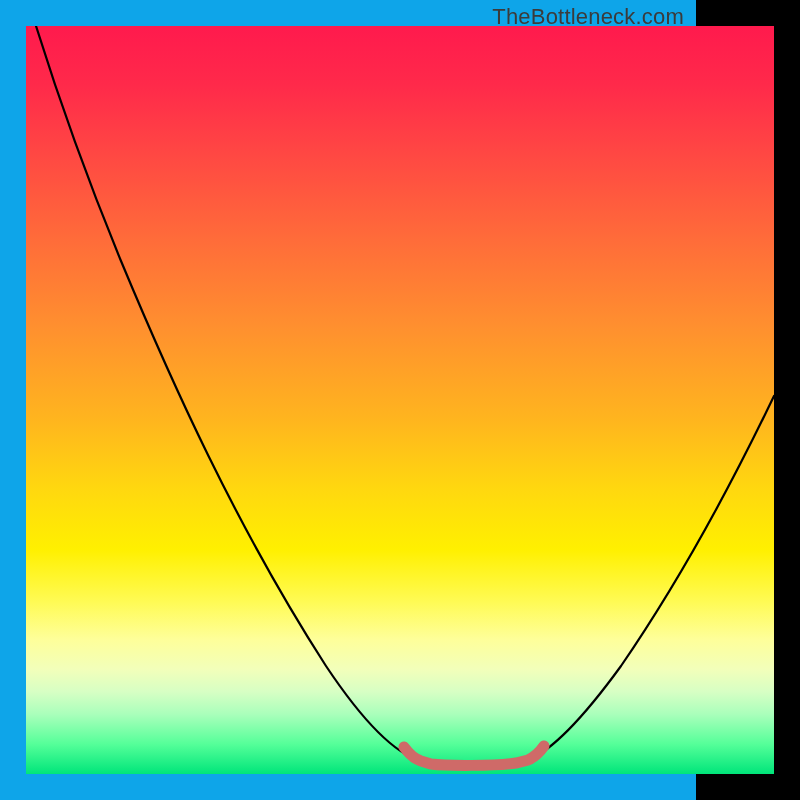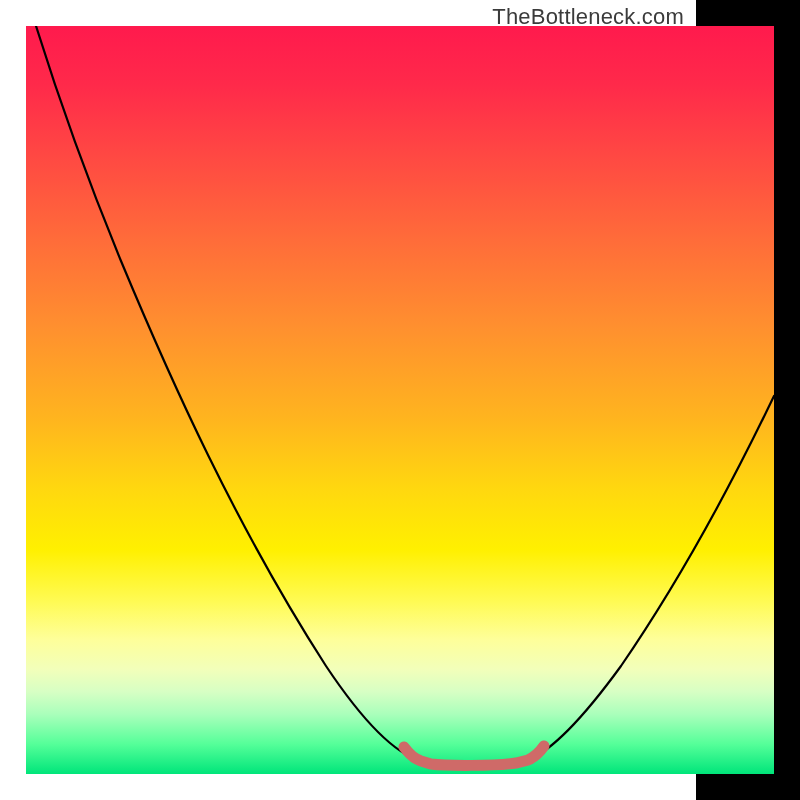--- a/index.html
+++ b/index.html
@@ -10,21 +10,21 @@
     background: #000;
     overflow: hidden;
     font-family: Arial, Helvetica, sans-serif;
   }
   .frame {
     position: absolute;
     left: 0;
     top: 0;
     width: 696px;
     height: 800px;
-    background: #ffffff;
+    background: #0ea5e9;
   }
   .plot {
     position: absolute;
     left: 26px;
     top: 26px;
     width: 748px;
     height: 748px;
     overflow: hidden;
   }
   .gradient {

